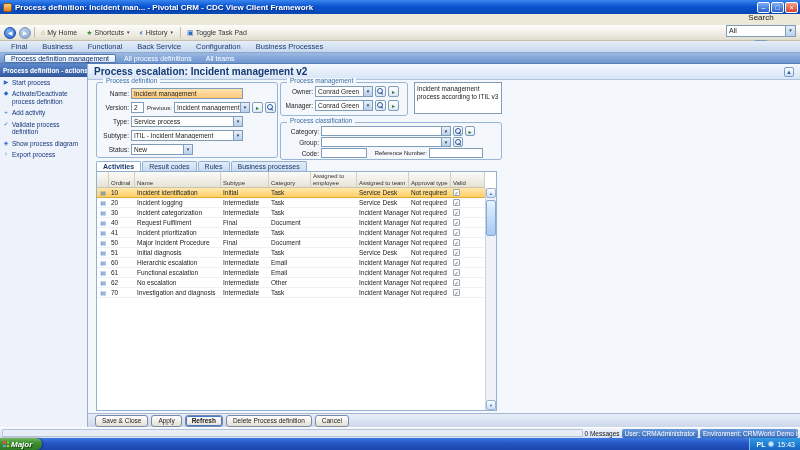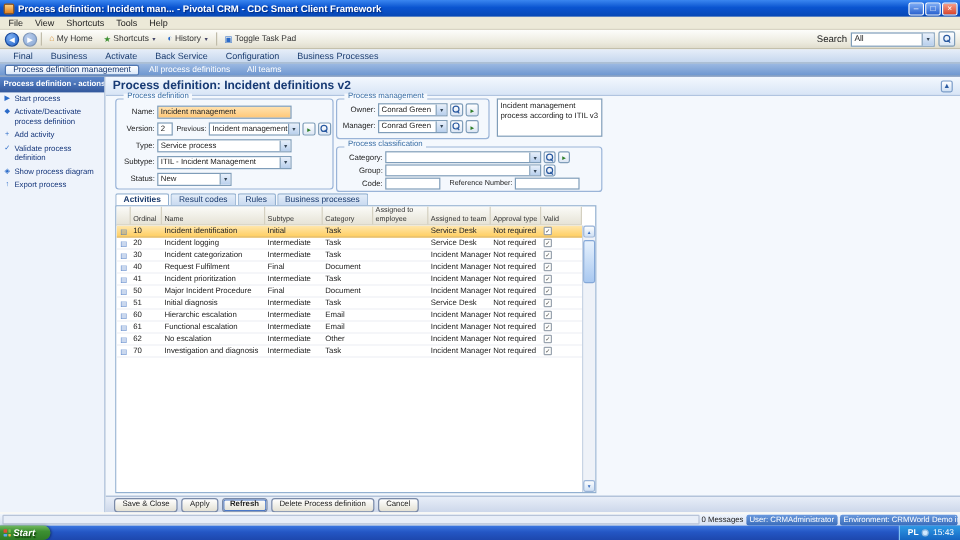--- a/index.html
+++ b/index.html
@@ -32,21 +32,21 @@
     display:flex; align-items:center; justify-content:center; }
   .nav-btn.backb { background:radial-gradient(circle at 35% 30%,#7db0f2,#1f60c8); border:1px solid #1a4a9c; }
   .nav-btn.fwdb  { background:radial-gradient(circle at 35% 30%,#b8ccec,#89a8d4); border:1px solid #7f97ba; }
   .tool-sep { width:1px; height:11px; background:#c0bcaa; flex:none; }
   .tool-item { display:flex; align-items:center; gap:2px; font-size:7px; color:#333; padding:1px 3px;
     border-radius:2px; }
   .ticon { font-size:7px; color:#2a6ac8; }
   .ticon.green { color:#3d9032; }
   .ticon.orange { color:#d88a20; }
   .dd-small { font-size:4.5px; color:#446; }
-  .toolbar-right { margin-left:auto; display:flex; align-items:center; gap:3px; }
+  .toolbar-right { margin-left:auto; display:flex; align-items:center; gap:3px;flex-direction:column; }
   .search-select { width:70px; height:12px; background:#fff; border:1px solid #7f9db9; display:flex;
     align-items:center; font-size:7px; padding-left:2px; }
   .search-select .ddbox { margin-left:auto; width:10px; height:100%; border-left:1px solid #7f9db9;
     background:linear-gradient(#e8f0fb,#b8cfec); display:flex; align-items:center; justify-content:center;
     font-size:4.5px; color:#345; }
   .search-btn { width:14px; height:13px; border:1px solid #7f9db9; border-radius:2px;
     background:linear-gradient(#ffffff,#d8e6f6); display:flex; align-items:center; justify-content:center; }
 
   .mag { position:relative; width:7px; height:7px; flex:none; }
   .mag::before { content:""; position:absolute; left:0; top:0; width:4px; height:4px;
@@ -169,33 +169,26 @@
   .tray-lang { font-weight:bold; }
   .tray-icon { width:6px; height:6px; border-radius:50%; background:#cfe8ff; border:1px solid #8fb8e0; }
 </style>
 </head>
 <body>
 
 <div class="screen">
 
   <div class="titlebar">
     <div class="app-icon"></div>
-    <div class="win-title">Process definition: Incident man... - Pivotal CRM - CDC Smart Client Framework</div>
+    <div class="win-title">Process definition: Incident man... - Pivotal CRM - CDC View Client Framework</div>
     <div class="win-btn minb">–</div>
     <div class="win-btn maxb">□</div>
     <div class="win-btn closeb">×</div>
   </div>
 
-  <div class="menubar" id="menubar">
-      <span class="menu-item">File</span>
-      <span class="menu-item">View</span>
-      <span class="menu-item">Shortcuts</span>
-      <span class="menu-item">Tools</span>
-      <span class="menu-item">Help</span>
-    </div>
 
   <div class="toolbar">
     <div class="nav-btn backb">◀</div>
     <div class="nav-btn fwdb">▶</div>
     <div class="tool-sep"></div>
     <span class="tool-item">
       <span class="ticon orange">⌂</span>
       <span>My Home</span>
     </span>
     <span class="tool-item">
@@ -221,21 +214,21 @@
       </span>
       <span class="search-btn">
         <span class="mag"></span>
       </span>
     </div>
   </div>
 
   <div class="maintabs" id="maintabs">
       <span class="mtab">Final</span>
       <span class="mtab">Business</span>
-      <span class="mtab">Activate</span>
+      <span class="mtab">Functional</span>
       <span class="mtab">Back Service</span>
       <span class="mtab">Configuration</span>
       <span class="mtab">Business Processes</span>
     </div>
   <div class="subtabs" id="subtabs">
       <span class="stab active">Process definition management</span>
       <span class="stab">All process definitions</span>
       <span class="stab">All teams</span>
     </div>
 
@@ -264,21 +257,21 @@
         </div>
         <div class="side-item">
           <span class="side-icon">↑</span>
           <span class="side-label">Export process</span>
         </div>
       </div>
   </div>
 
   <div class="content">
     <div class="content-header">
-      <span class="content-title">Process definition: Incident definitions v2</span>
+      <span class="content-title">Process escalation: Incident management v2</span>
       <span class="hdr-icon">▲</span>
     </div>
 
     <div class="groupbox" style="left:8px; top:18px; width:182px; height:76px;">
       <span class="legend">Process definition</span>
       <div class="frow" style="top:5px;">
         <span class="flabel w28">Name:</span>
         <span class="finput hl-orange" style="width:112px;">
           <span class="fsel-text">Incident management</span>
         </span>
@@ -570,21 +563,21 @@
   </div>
 
   <div class="taskbar">
     <div class="start-btn">
       <span class="flag">
         <span class="fl-r"></span>
           <span class="fl-g"></span>
           <span class="fl-b"></span>
           <span class="fl-y"></span>
       </span>
-      <span class="start-label">Start</span>
+      <span class="start-label">Major</span>
     </div>
     <div class="tray">
       <span class="tray-lang">PL</span>
       <span class="tray-icon"></span>
       <span>15:43</span>
     </div>
   </div>
 
 </div>
 

